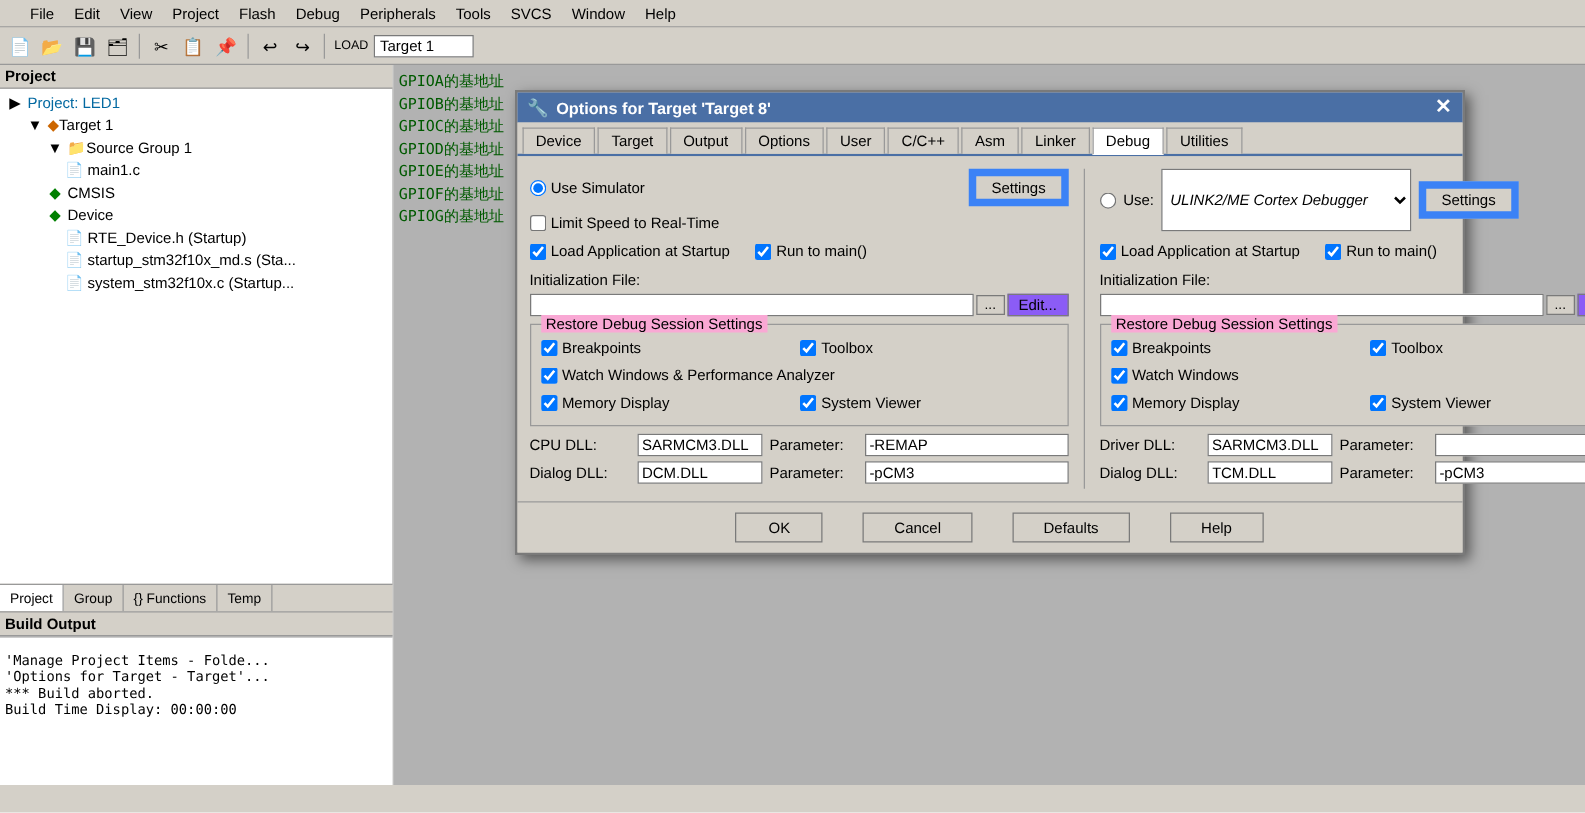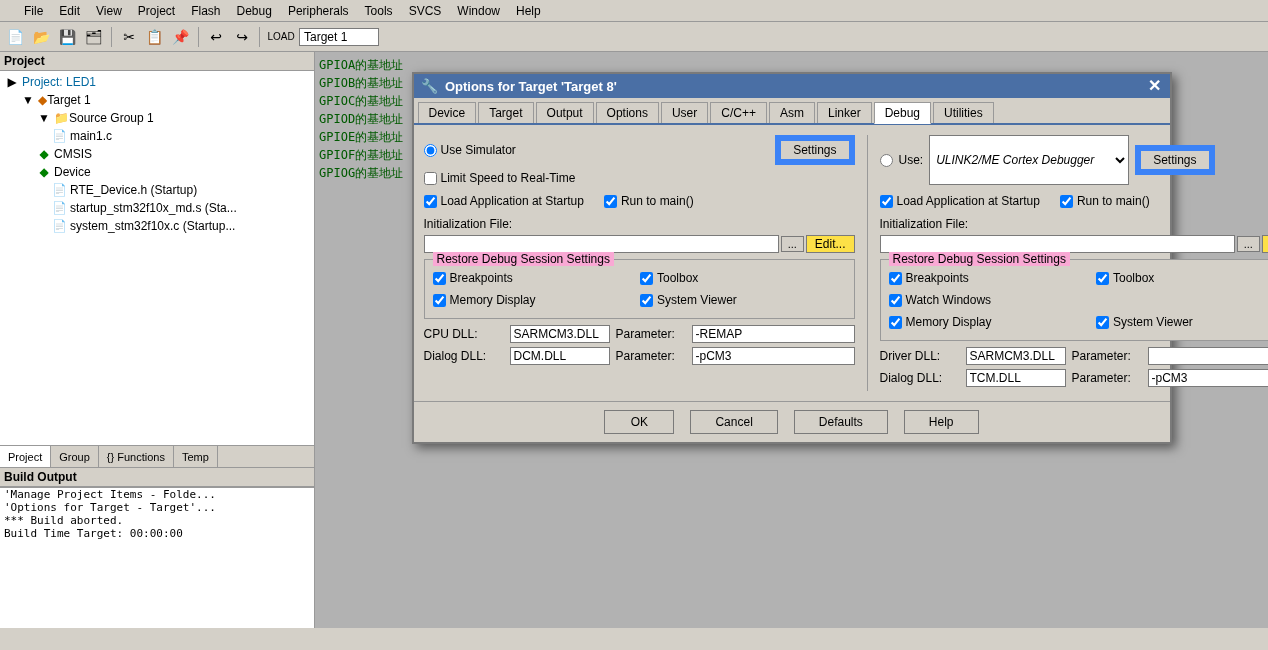--- a/index.html
+++ b/index.html
@@ -26,21 +26,21 @@
     .indent1 { margin-left: 16px; }
     .indent2 { margin-left: 32px; }
     .indent3 { margin-left: 48px; }
 
     
     .bottom-tabs { display: flex; border-top: 1px solid #999; background: #d4d0c8; height: 22px; }
     .bottom-tab { padding: 2px 8px; border-right: 1px solid #999; cursor: pointer; font-size: 11px; display: flex; align-items: center; }
     .bottom-tab.active { background: white; }
 
     
-    .build-output { height: 141px; background: white; border-top: 1px solid #999; padding: 0 4px; font-family: Consolas, monospace; font-size: 11px; overflow: auto; }
+    .build-output { height: 119px; background: white; border-top: 1px solid #999; padding: 12px 4px; font-family: Consolas, monospace; font-size: 11px; overflow: auto; }
 
     
     .right-area { flex: 1; position: relative; background: white; overflow: hidden; }
     .code-area { padding: 4px; font-family: Consolas, monospace; font-size: 12px; line-height: 18px; }
     .code-green { color: #008000; }
 
     
     .dialog-overlay { position: absolute; top: 0; left: 0; right: 0; bottom: 0; background: rgba(0,0,0,0.3); display: flex; align-items: flex-start; justify-content: center; padding-top: 20px; z-index: 100; }
     .dialog { background: #d4d0c8; border: 2px solid #7a7a7a; box-shadow: 4px 4px 10px rgba(0,0,0,0.5); width: 760px; font-size: 12px; }
     .dialog-title { background: #4a6fa5; color: white; padding: 4px 8px; display: flex; justify-content: space-between; align-items: center; font-size: 13px; font-weight: bold; }
@@ -66,31 +66,31 @@
     .section-box { border: 1px solid #999; padding: 8px; margin: 6px 0; position: relative; background: #d4d0c8; }
     .section-label { position: absolute; top: -8px; left: 8px; background: #f9a8d4; padding: 0 4px; font-size: 12px; }
 
     .checkbox-row { display: flex; align-items: center; margin: 3px 0; }
     .checkbox-row input[type=checkbox] { margin-right: 4px; }
     .checkbox-row label { font-size: 12px; }
 
     .init-row { display: flex; align-items: center; margin: 4px 0; }
     .init-input { flex: 1; border: 1px solid #7a7a7a; background: white; padding: 1px 3px; font-size: 12px; }
     .browse-btn { padding: 1px 6px; background: #d4d0c8; border: 1px solid #7a7a7a; cursor: pointer; font-size: 11px; margin: 0 2px; }
-    .edit-btn { padding: 1px 8px; background: #fde047; border: 1px solid #7a7a7a; cursor: pointer; font-size: 12px; }
+    .edit-btn { padding: 1px 8px; background: #8b5cf6; border: 1px solid #7a7a7a; cursor: pointer; font-size: 12px; }
 
     .dll-row { display: flex; align-items: center; gap: 6px; margin: 4px 0; }
     .dll-label { font-size: 12px; min-width: 80px; }
     .dll-input { border: 1px solid #7a7a7a; background: white; padding: 1px 3px; font-size: 12px; width: 100px; }
     .param-label { font-size: 12px; min-width: 70px; }
     .param-input { border: 1px solid #7a7a7a; background: white; padding: 1px 3px; font-size: 12px; flex: 1; }
 
     
     .dialog-footer { display: flex; justify-content: center; gap: 16px; padding: 8px; border-top: 1px solid #999; background: #d4d0c8; }
-    .dialog-btn { padding: 4px 24px; background: #d4d0c8; border: 1px solid #7a7a7a; cursor: pointer; font-size: 12px; min-width: 70px; }
+    .dialog-btn { padding: 4px 24px; background: #d4d0c8; border: 1px solid #7a7a7a; cursor: pointer; font-size: 12px; min-width: 70px; margin-left: 16px; }
 
     
     .use-row { display: flex; align-items: center; gap: 6px; margin-bottom: 6px; }
     .use-select { border: 1px solid #7a7a7a; background: white; padding: 16px 2px; font-size: 12px; min-width: 200px; font-style: italic; }
 
     
     .cb-grid { display: grid; grid-template-columns: 1fr 1fr; gap: 2px; }
   </style>
 </head>
 <body>
@@ -193,21 +193,21 @@
       <div class="bottom-tab">
         <span>Temp</span>
       </div>
     </div>
 
     <div style="background:#d4d0c8; padding:2px 4px; font-weight:bold; font-size:12px; border-top:1px solid #999; border-bottom:1px solid #999;">Build Output</div>
     <div class="build-output">
       <div>'Manage Project Items - Folde...</div>
       <div>'Options for Target - Target'...</div>
       <div>*** Build aborted.</div>
-      <div>Build Time Target:  00:00:00</div>
+      <div>Build Time Display:  00:00:00</div>
     </div>
   </div>
 
   <div class="right-area">
     <div class="code-area">
       <div class="code-green">GPIOA的基地址</div>
       <div class="code-green">GPIOB的基地址</div>
       <div class="code-green">GPIOC的基地址</div>
       <div class="code-green">GPIOD的基地址</div>
       <div class="code-green">GPIOE的基地址</div>
@@ -277,20 +277,24 @@
                 <span class="section-label">Restore Debug Session Settings</span>
                 <div class="cb-grid">
                   <div class="checkbox-row">
                     <input type="checkbox" checked="" style="">
                     <label>Breakpoints</label>
                   </div>
                   <div class="checkbox-row">
                     <input type="checkbox" checked="" style="">
                     <label>Toolbox</label>
                   </div>
+                  <div class="checkbox-row" style="grid-column: span 2;">
+                    <input type="checkbox" checked="" style="">
+                    <label>Watch Windows &amp; Performance Analyzer</label>
+                  </div>
                   <div class="checkbox-row">
                     <input type="checkbox" checked="" style="">
                     <label>Memory Display</label>
                   </div>
                   <div class="checkbox-row">
                     <input type="checkbox" checked="" style="">
                     <label>System Viewer</label>
                   </div>
                 </div>
               </div>

